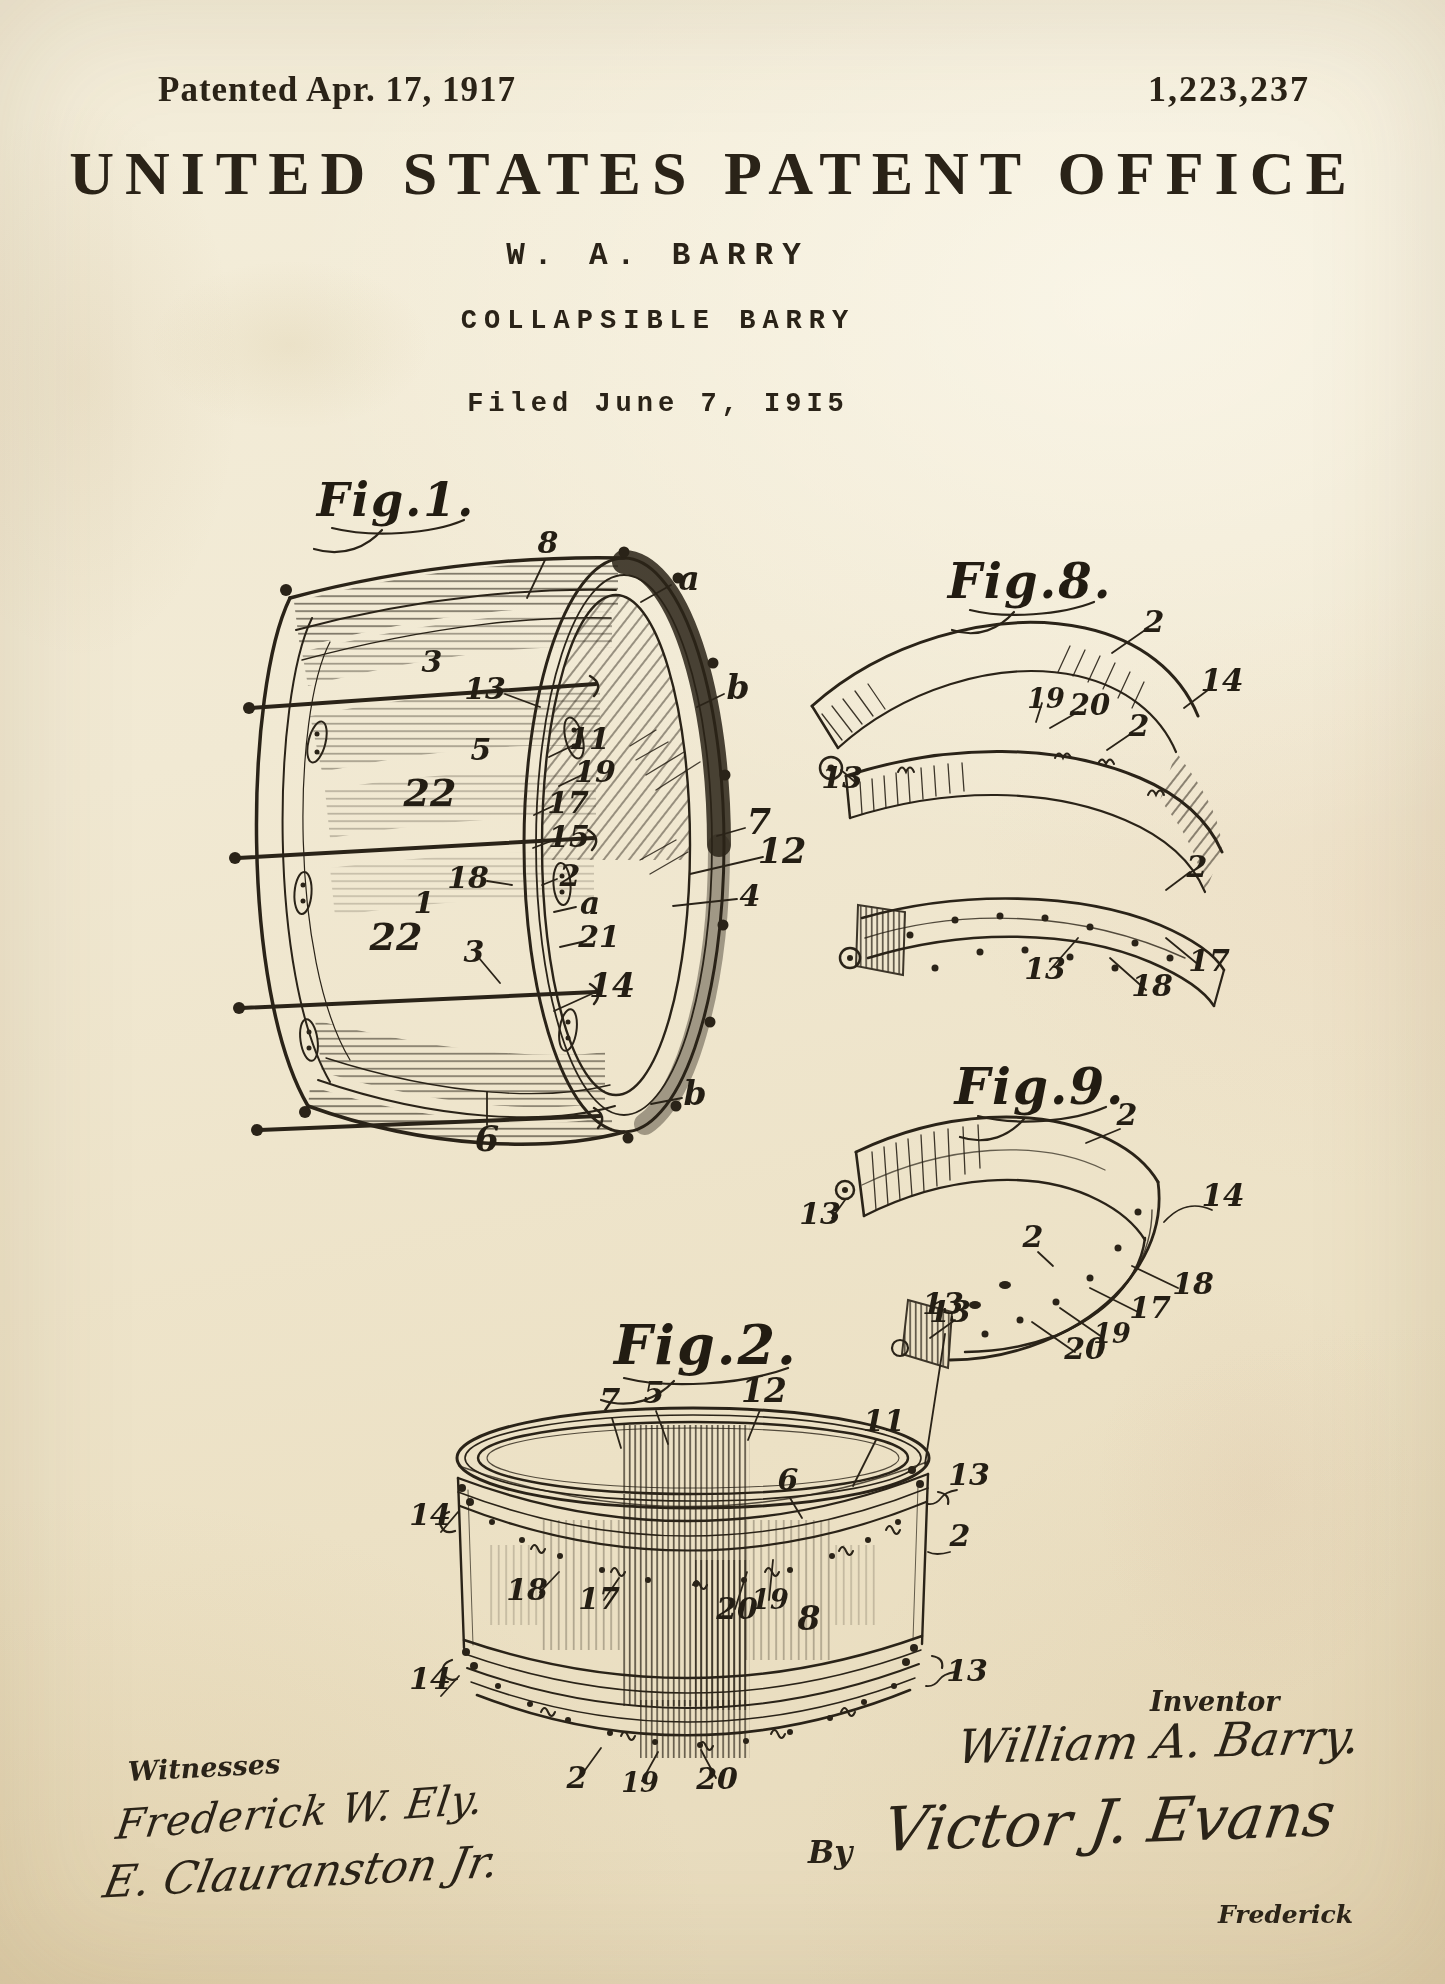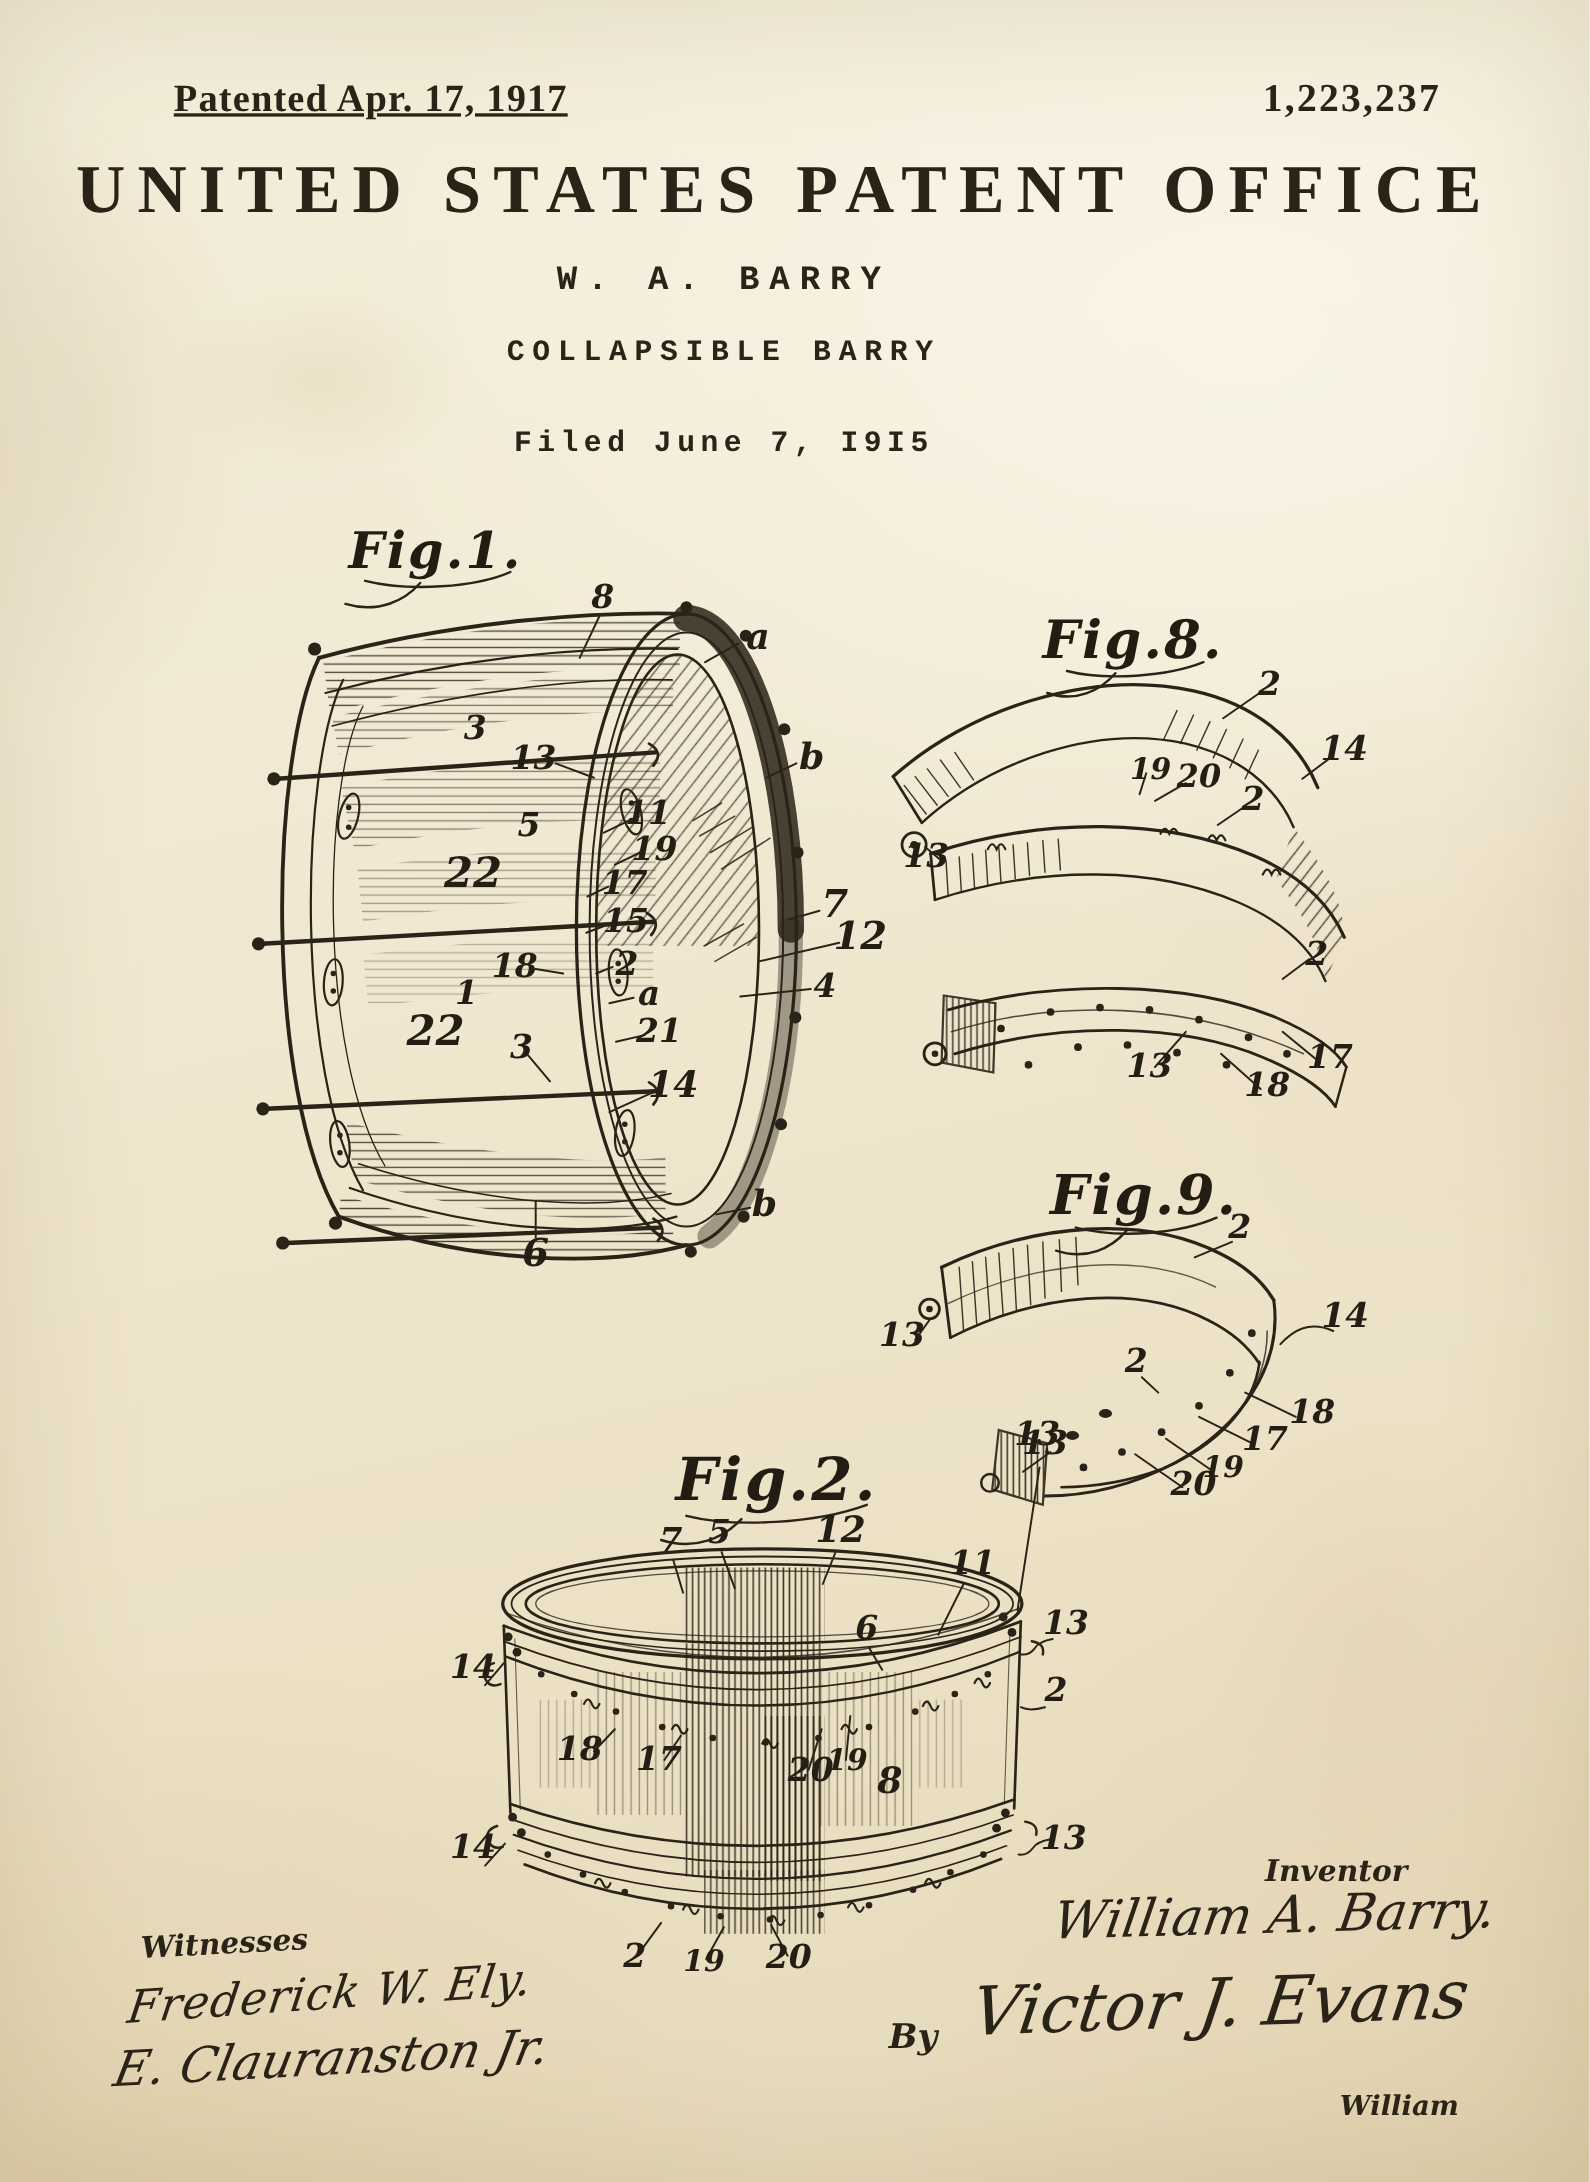--- a/index.html
+++ b/index.html
@@ -17,21 +17,21 @@
   body::after{
     content:"";position:absolute;inset:0;pointer-events:none;
     box-shadow:inset 0 0 140px rgba(120,90,40,.16);
   }
   .abs{position:absolute;}
   .stain{position:absolute;border-radius:50%;pointer-events:none;}
   #stain1{left:150px;top:260px;width:280px;height:170px;background:radial-gradient(closest-side,rgba(170,140,70,.10),rgba(170,140,70,0));}
   #stain2{left:-80px;top:100px;width:320px;height:560px;background:radial-gradient(closest-side,rgba(160,120,60,.09),rgba(160,120,60,0));}
   #stain3{right:30px;bottom:280px;width:320px;height:430px;background:radial-gradient(closest-side,rgba(195,140,115,.08),rgba(195,140,115,0));}
 
-  .hdr-date{left:158px;top:70px;font-size:35px;font-weight:bold;letter-spacing:1px;text-decoration:underline;}
+  .hdr-date{left:158px;top:70px;font-size:35px;font-weight:bold;letter-spacing:1px;}
   .hdr-num{left:1148px;top:68px;font-size:36px;font-weight:bold;letter-spacing:2px;}
   .office-title{left:0;width:1427px;top:138px;text-align:center;font-size:62px;font-weight:bold;letter-spacing:11px;}
   .tw{left:0;width:1316px;text-align:center;font-family:"Liberation Mono",monospace;font-weight:bold;}
   .tw-name{top:238px;font-size:31px;letter-spacing:9px;}
   .tw-title{top:306px;font-size:27px;letter-spacing:7px;}
   .tw-filed{top:362px;font-size:27px;letter-spacing:5px;margin-top:27px;}
 
   .scripty{font-family:"DejaVu Serif",serif;font-style:italic;white-space:nowrap;}
   .sig-small{font-weight:bold;}
   #witnesses{left:128px;top:1752px;font-size:27px;transform:rotate(-3deg);}
@@ -524,13 +524,13 @@
     </g>
 </svg>
 
 <div class="abs scripty sig-small" id="witnesses">Witnesses</div>
 <div class="abs scripty" id="witness1">Frederick W. Ely.</div>
 <div class="abs scripty" id="witness2">E. Clauranston Jr.</div>
 <div class="abs scripty sig-small" id="inventor-label">Inventor</div>
 <div class="abs scripty" id="inventor-sig">William A. Barry.</div>
 <div class="abs scripty sig-small" id="by-label">By</div>
 <div class="abs scripty" id="attorney-sig">Victor J. Evans</div>
-<div class="abs scripty sig-small" id="attorney-label">William</div>
+<div class="abs scripty sig-small" id="attorney-label">Frederick</div>
 
 </body></html>

